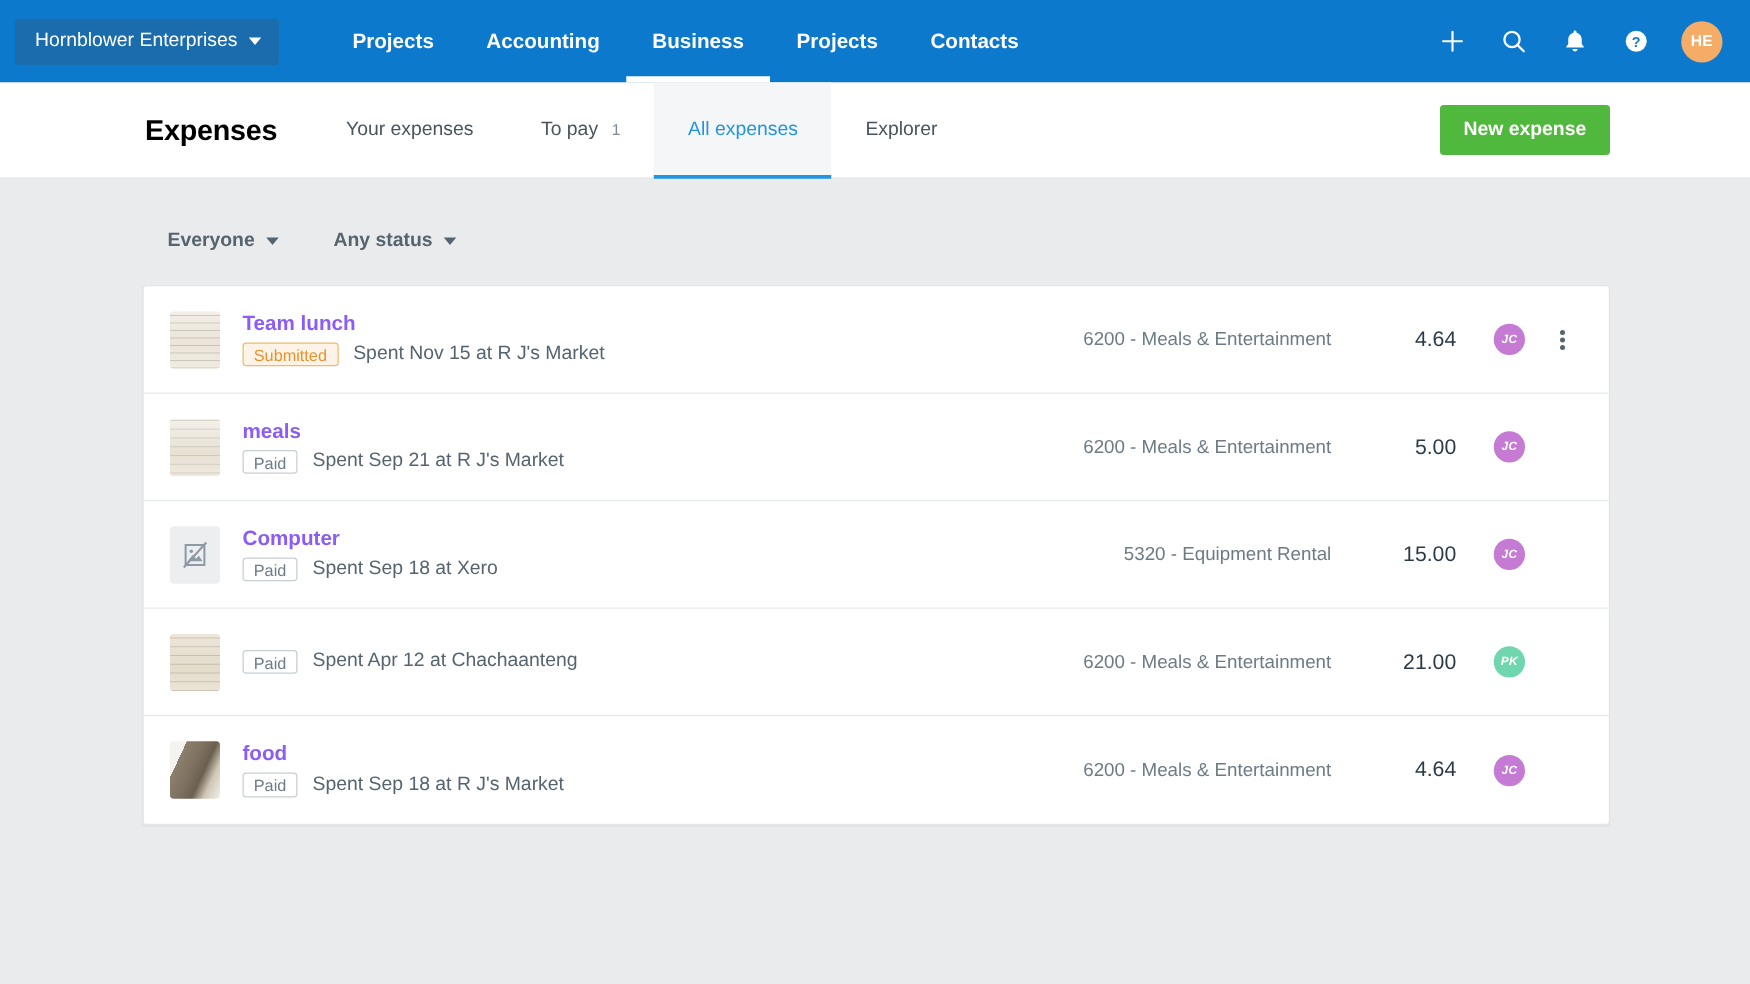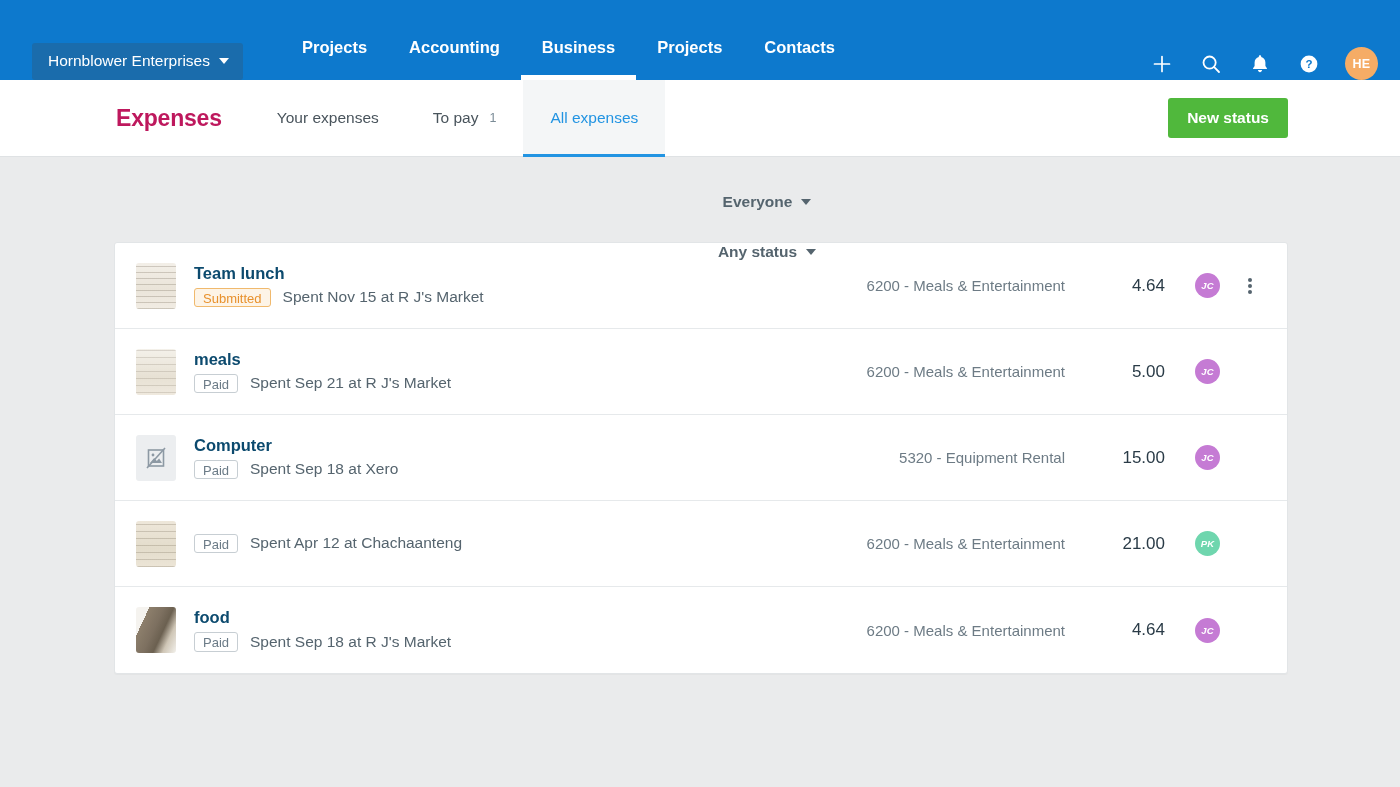--- a/index.html
+++ b/index.html
@@ -6,25 +6,25 @@
   html, body {
     width: 1400px; height: 787px;
     font-family: "Liberation Sans", sans-serif;
     background: #eaebec;
     overflow: hidden;
     -webkit-font-smoothing: antialiased;
   }
 
   
   .topnav {
-    height: 80px;
+    height: 66px;
     background: #0d79cd;
     display: flex;
-    align-items: flex-end;
-    padding: 0 16px 0 32px;
+    align-items: center;
+    padding: 0 16px 0 12px;
     position: relative;
   }
   .org-switcher {
     display: flex; align-items: center; gap: 9px;
     background: #1a6cac;
     color: #ffffff;
     font-size: 15.5px;
     padding: 9px 14px 10px 16px;
     border-radius: 3px;
     cursor: pointer;
@@ -92,21 +92,21 @@
     background: #ffffff;
     display: flex;
     align-items: stretch;
     border-bottom: 1px solid #dfe2e4;
     position: relative;
   }
   .page-title {
     display: flex; align-items: center;
     font-size: 23px;
     font-weight: bold;
-    color: #be185d;
+    color: #000000;
     padding: 0 28px 0 116px;
     letter-spacing: -0.2px;
   }
   .tabs { display: flex; align-items: stretch; }
   .tab {
     display: flex; align-items: center; gap: 11px;
     padding: 0 27px;
     font-size: 15.5px;
     color: #49545c;
     cursor: pointer;
@@ -143,24 +143,23 @@
     padding: 11px 19px;
     cursor: pointer;
     font-family: inherit;
   }
 
   
   .content { padding: 0 0 0 0; }
   .filters {
     display: flex;
     align-items: center;
-    gap: 32px;
+    gap: 44px;
     padding: 36px 0 0 134px;
     height: 63px;
-    flex-direction: column;
   }
   .filter-btn {
     display: flex; align-items: center; gap: 9px;
     font-size: 15.5px;
     font-weight: bold;
     color: #55646e;
     cursor: pointer;
   }
   .filter-btn .caret-down {
     border-top-color: #55646e;
@@ -228,21 +227,21 @@
     display: flex;
     flex-direction: column;
     justify-content: center;
     gap: 5px;
     min-width: 0;
     flex: 1 1 auto;
   }
   .row-title {
     font-size: 16.5px;
     font-weight: bold;
-    color: #0c4a6e;
+    color: #8b5cf6;
     line-height: 1.15;
   }
   .row-sub {
     display: flex;
     align-items: center;
     gap: 12px;
   }
   .status-badge {
     font-size: 13px;
     border-radius: 3px;
@@ -374,24 +373,27 @@
     <div class="tab">
       <span>Your expenses</span>
     </div>
     <div class="tab">
       <span>To pay</span>
       <span class="badge-count">1</span>
     </div>
     <div class="tab active">
       <span>All expenses</span>
     </div>
+    <div class="tab">
+      <span>Explorer</span>
+    </div>
   </div>
 
   <div class="new-expense-wrap">
-    <button class="btn-new-expense">New status</button>
+    <button class="btn-new-expense">New expense</button>
   </div>
 </div>
 
 <div class="content">
 
   <div class="filters">
     <div class="filter-btn">
       <span>Everyone</span>
       <span class="caret-down"></span>
     </div>

